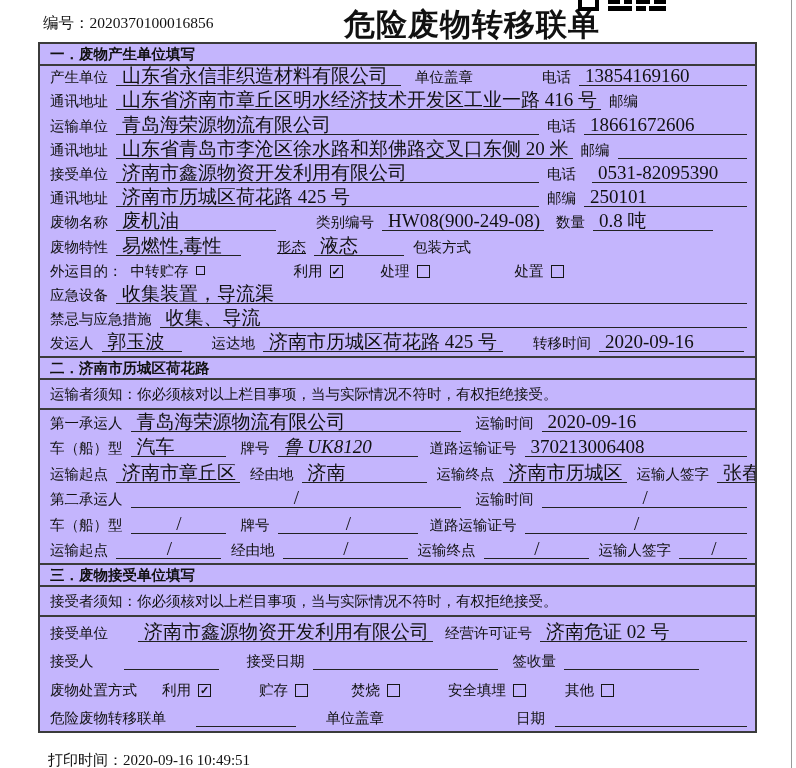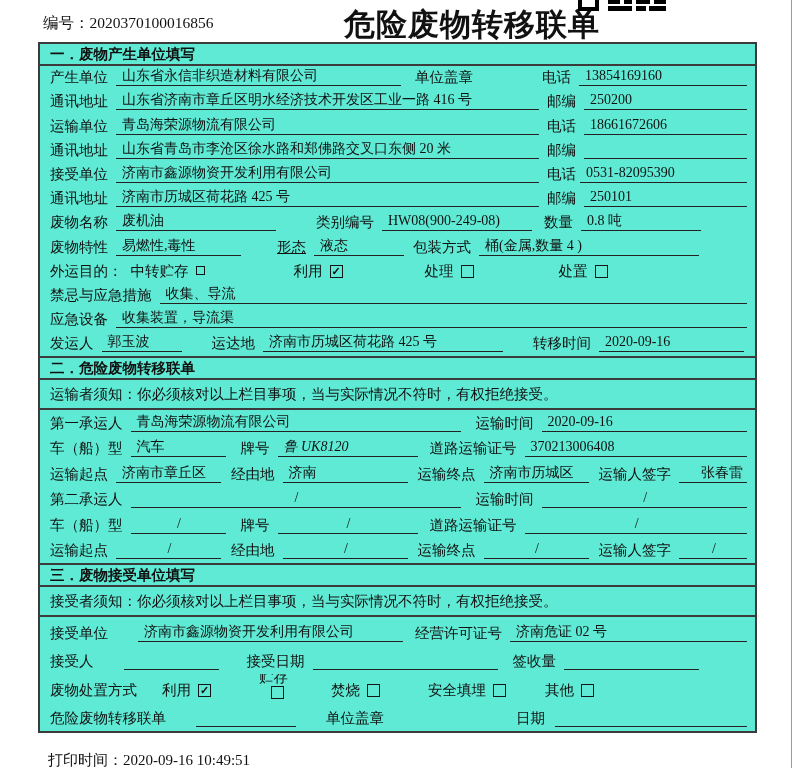--- a/index.html
+++ b/index.html
@@ -9,21 +9,21 @@
   }
   .scan-edge{position:absolute;right:4px;top:0;width:1px;height:768px;background:#9a9a9a;}
   .doc-number{position:absolute;left:43px;top:13px;font-size:15.5px;white-space:nowrap;}
   .doc-title{
     position:absolute;left:344px;top:4px;font-size:31px;font-weight:bold;letter-spacing:1px;
     font-family:"Liberation Sans","DejaVu Sans",sans-serif;white-space:nowrap;
   }
   .qr-frag{position:absolute;left:578px;top:0;}
   .form-table{
     position:absolute;left:38px;top:42px;width:719px;box-sizing:border-box;
-    border:2px solid var(--line,#3b3b3b);background:#5eead4;
+    border:2px solid var(--line,#3b3b3b);background:#c4b5fd;
   }
   .sec-header{
     height:20px;display:flex;align-items:center;padding-left:10px;
     font-family:"Liberation Sans","DejaVu Sans",sans-serif;
     font-size:14.5px;font-weight:bold;
     border-bottom:2px solid var(--line,#3b3b3b);
   }
   .section:not(:first-child) .sec-header{border-top:2px solid var(--line,#3b3b3b);}
   .sec-note{
     height:28px;display:flex;align-items:center;padding-left:10px;font-size:14.5px;
@@ -31,21 +31,21 @@
   }
   .row{
     display:flex;align-items:flex-end;box-sizing:border-box;
     padding:0 8px 4px 10px;overflow:hidden;
   }
   .s1 .row{height:24.2px;}
   .s2 .row{height:25.5px;}
   .s3 .row{height:28.5px;}
   .lbl{white-space:nowrap;font-size:14.5px;line-height:17px;flex:none;}
   .val{
-    border-bottom:1px solid var(--ul,#222);font-size:14px;line-height:17px;
+    border-bottom:1px solid var(--ul,#222);font-size:19px;line-height:17px;
     padding:0 4px 1px 6px;white-space:nowrap;box-sizing:border-box;flex:none;
     min-height:18px;
   }
   .chk{display:flex;align-items:center;font-size:14.5px;line-height:17px;flex:none;}
   .box{
     display:inline-block;box-sizing:border-box;width:13px;height:13px;
     border:1.5px solid #151515;margin-left:7px;flex:none;
     text-align:center;font-size:11px;line-height:11px;font-weight:bold;
   }
   .box.small{width:9px;height:9px;margin-bottom:1px;}
@@ -83,39 +83,38 @@
           <span class="lbl">产生单位</span>
           <span class="val" style="min-width: 285px; margin-left: 8px;">山东省永信非织造材料有限公司</span>
           <span class="lbl" style="margin-left: 14px;">单位盖章</span>
           <span class="lbl" style="margin-left: auto;">电话</span>
           <span class="val" style="min-width: 168px; margin-left: 8px;">13854169160</span>
         </div>
         <div class="row">
           <span class="lbl">通讯地址</span>
           <span class="val" style="min-width: 423px; margin-left: 8px;">山东省济南市章丘区明水经济技术开发区工业一路 416 号</span>
           <span class="lbl" style="margin-left: 8px;">邮编</span>
-          <span class="val" style="flex: 1 1 auto; margin-left: 8px;">250200</span>
         </div>
         <div class="row">
           <span class="lbl">运输单位</span>
           <span class="val" style="min-width: 423px; margin-left: 8px;">青岛海荣源物流有限公司</span>
           <span class="lbl" style="margin-left: 8px;">电话</span>
           <span class="val" style="flex: 1 1 auto; margin-left: 8px;">18661672606</span>
         </div>
         <div class="row">
           <span class="lbl">通讯地址</span>
           <span class="val" style="min-width: 423px; margin-left: 8px;">山东省青岛市李沧区徐水路和郑佛路交叉口东侧 20 米</span>
           <span class="lbl" style="margin-left: 8px;">邮编</span>
           <span class="val" style="flex: 1 1 auto; margin-left: 8px;"></span>
         </div>
         <div class="row">
           <span class="lbl">接受单位</span>
           <span class="val" style="min-width: 423px; margin-left: 8px;">济南市鑫源物资开发利用有限公司</span>
           <span class="lbl" style="margin-left: 8px;">电话</span>
-          <span class="val" style="flex: 1 1 auto; margin-left: 4px;">0531-82095390</span>
+          <span class="val" style="flex: 1 1 auto; margin-left: 16px;">0531-82095390</span>
         </div>
         <div class="row">
           <span class="lbl">通讯地址</span>
           <span class="val" style="min-width: 423px; margin-left: 8px;">济南市历城区荷花路 425 号</span>
           <span class="lbl" style="margin-left: 8px;">邮编</span>
           <span class="val" style="flex: 1 1 auto; margin-left: 8px;">250101</span>
         </div>
         <div class="row">
           <span class="lbl">废物名称</span>
           <span class="val" style="min-width: 160px; margin-left: 8px;">废机油</span>
@@ -123,60 +122,59 @@
           <span class="val" style="min-width: 150px; margin-left: 8px;">HW08(900-249-08)</span>
           <span class="lbl" style="margin-left: 12px;">数量</span>
           <span class="val" style="min-width: 120px; margin-left: 8px;">0.8 吨</span>
         </div>
         <div class="row">
           <span class="lbl">废物特性</span>
           <span class="val" style="min-width: 125px; margin-left: 8px;">易燃性,毒性</span>
           <span class="lbl" style="margin-left: 36px; text-decoration: underline;">形态</span>
           <span class="val" style="min-width: 90px; margin-left: 8px;">液态</span>
           <span class="lbl" style="margin-left: 9px;">包装方式</span>
-          <span class="val" style="min-width: 220px; margin-left: 8px;">桶(金属,数量 4 )</span>
         </div>
         <div class="row">
           <span class="lbl">外运目的：</span>
           <span class="chk" style="margin-left: 8px;">
             <span class="chk-t">中转贮存</span>
             <span class="box small"></span>
           </span>
           <span class="chk" style="margin-left: 89px;">
             <span class="chk-t">利用</span>
             <span class="box checked">✓</span>
           </span>
-          <span class="chk" style="margin-left: 82px;">
+          <span class="chk" style="margin-left: 38px;">
             <span class="chk-t">处理</span>
             <span class="box"></span>
           </span>
           <span class="chk" style="margin-left: 85px;">
             <span class="chk-t">处置</span>
             <span class="box"></span>
           </span>
         </div>
         <div class="row">
+          <span class="lbl">应急设备</span>
+          <span class="val" style="flex: 1 1 auto; margin-left: 8px;">收集装置，导流渠</span>
+        </div>
+        <div class="row">
           <span class="lbl">禁忌与应急措施</span>
           <span class="val" style="flex: 1 1 auto; margin-left: 8px;">收集、导流</span>
-        </div>
-        <div class="row">
-          <span class="lbl">应急设备</span>
-          <span class="val" style="flex: 1 1 auto; margin-left: 8px;">收集装置，导流渠</span>
         </div>
         <div class="row">
           <span class="lbl">发运人</span>
           <span class="val" style="min-width: 80px; margin-left: 8px;">郭玉波</span>
           <span class="lbl" style="margin-left: 30px; text-align: center;">运达地</span>
           <span class="val" style="min-width: 240px; margin-left: 8px;">济南市历城区荷花路 425 号</span>
           <span class="lbl" style="margin-left: 30px;">转移时间</span>
           <span class="val" style="min-width: 145px; margin-left: 8px;">2020-09-16</span>
         </div>
       </div>
       <div class="section s2">
-        <div class="sec-header">二．危险废物转移联单</div>
+        <div class="sec-header">二．济南市历城区荷花路</div>
         <div class="sec-note">运输者须知：你必须核对以上栏目事项，当与实际情况不符时，有权拒绝接受。</div>
         <div class="row">
           <span class="lbl">第一承运人</span>
           <span class="val" style="min-width: 330px; margin-left: 8px;">青岛海荣源物流有限公司</span>
           <span class="lbl" style="margin-left: 15px;">运输时间</span>
           <span class="val" style="flex: 1 1 auto; margin-left: 8px;">2020-09-16</span>
         </div>
         <div class="row">
           <span class="lbl">车（船）型</span>
           <span class="val" style="min-width: 95px; margin-left: 8px;">汽车</span>
@@ -236,21 +234,21 @@
           <span class="val" style="min-width: 185px; margin-left: 8px;"></span>
           <span class="lbl" style="margin-left: 15px;">签收量</span>
           <span class="val" style="min-width: 135px; margin-left: 8px;"></span>
         </div>
         <div class="row">
           <span class="lbl">废物处置方式</span>
           <span class="chk" style="margin-left: 25px;">
             <span class="chk-t">利用</span>
             <span class="box checked">✓</span>
           </span>
-          <span class="chk" style="margin-left: 48px; flex-direction: column;">
+          <span class="chk" style="margin-left: 48px;">
             <span class="chk-t">贮存</span>
             <span class="box"></span>
           </span>
           <span class="chk" style="margin-left: 43px;">
             <span class="chk-t">焚烧</span>
             <span class="box"></span>
           </span>
           <span class="chk" style="margin-left: 48px;">
             <span class="chk-t">安全填埋</span>
             <span class="box"></span>

